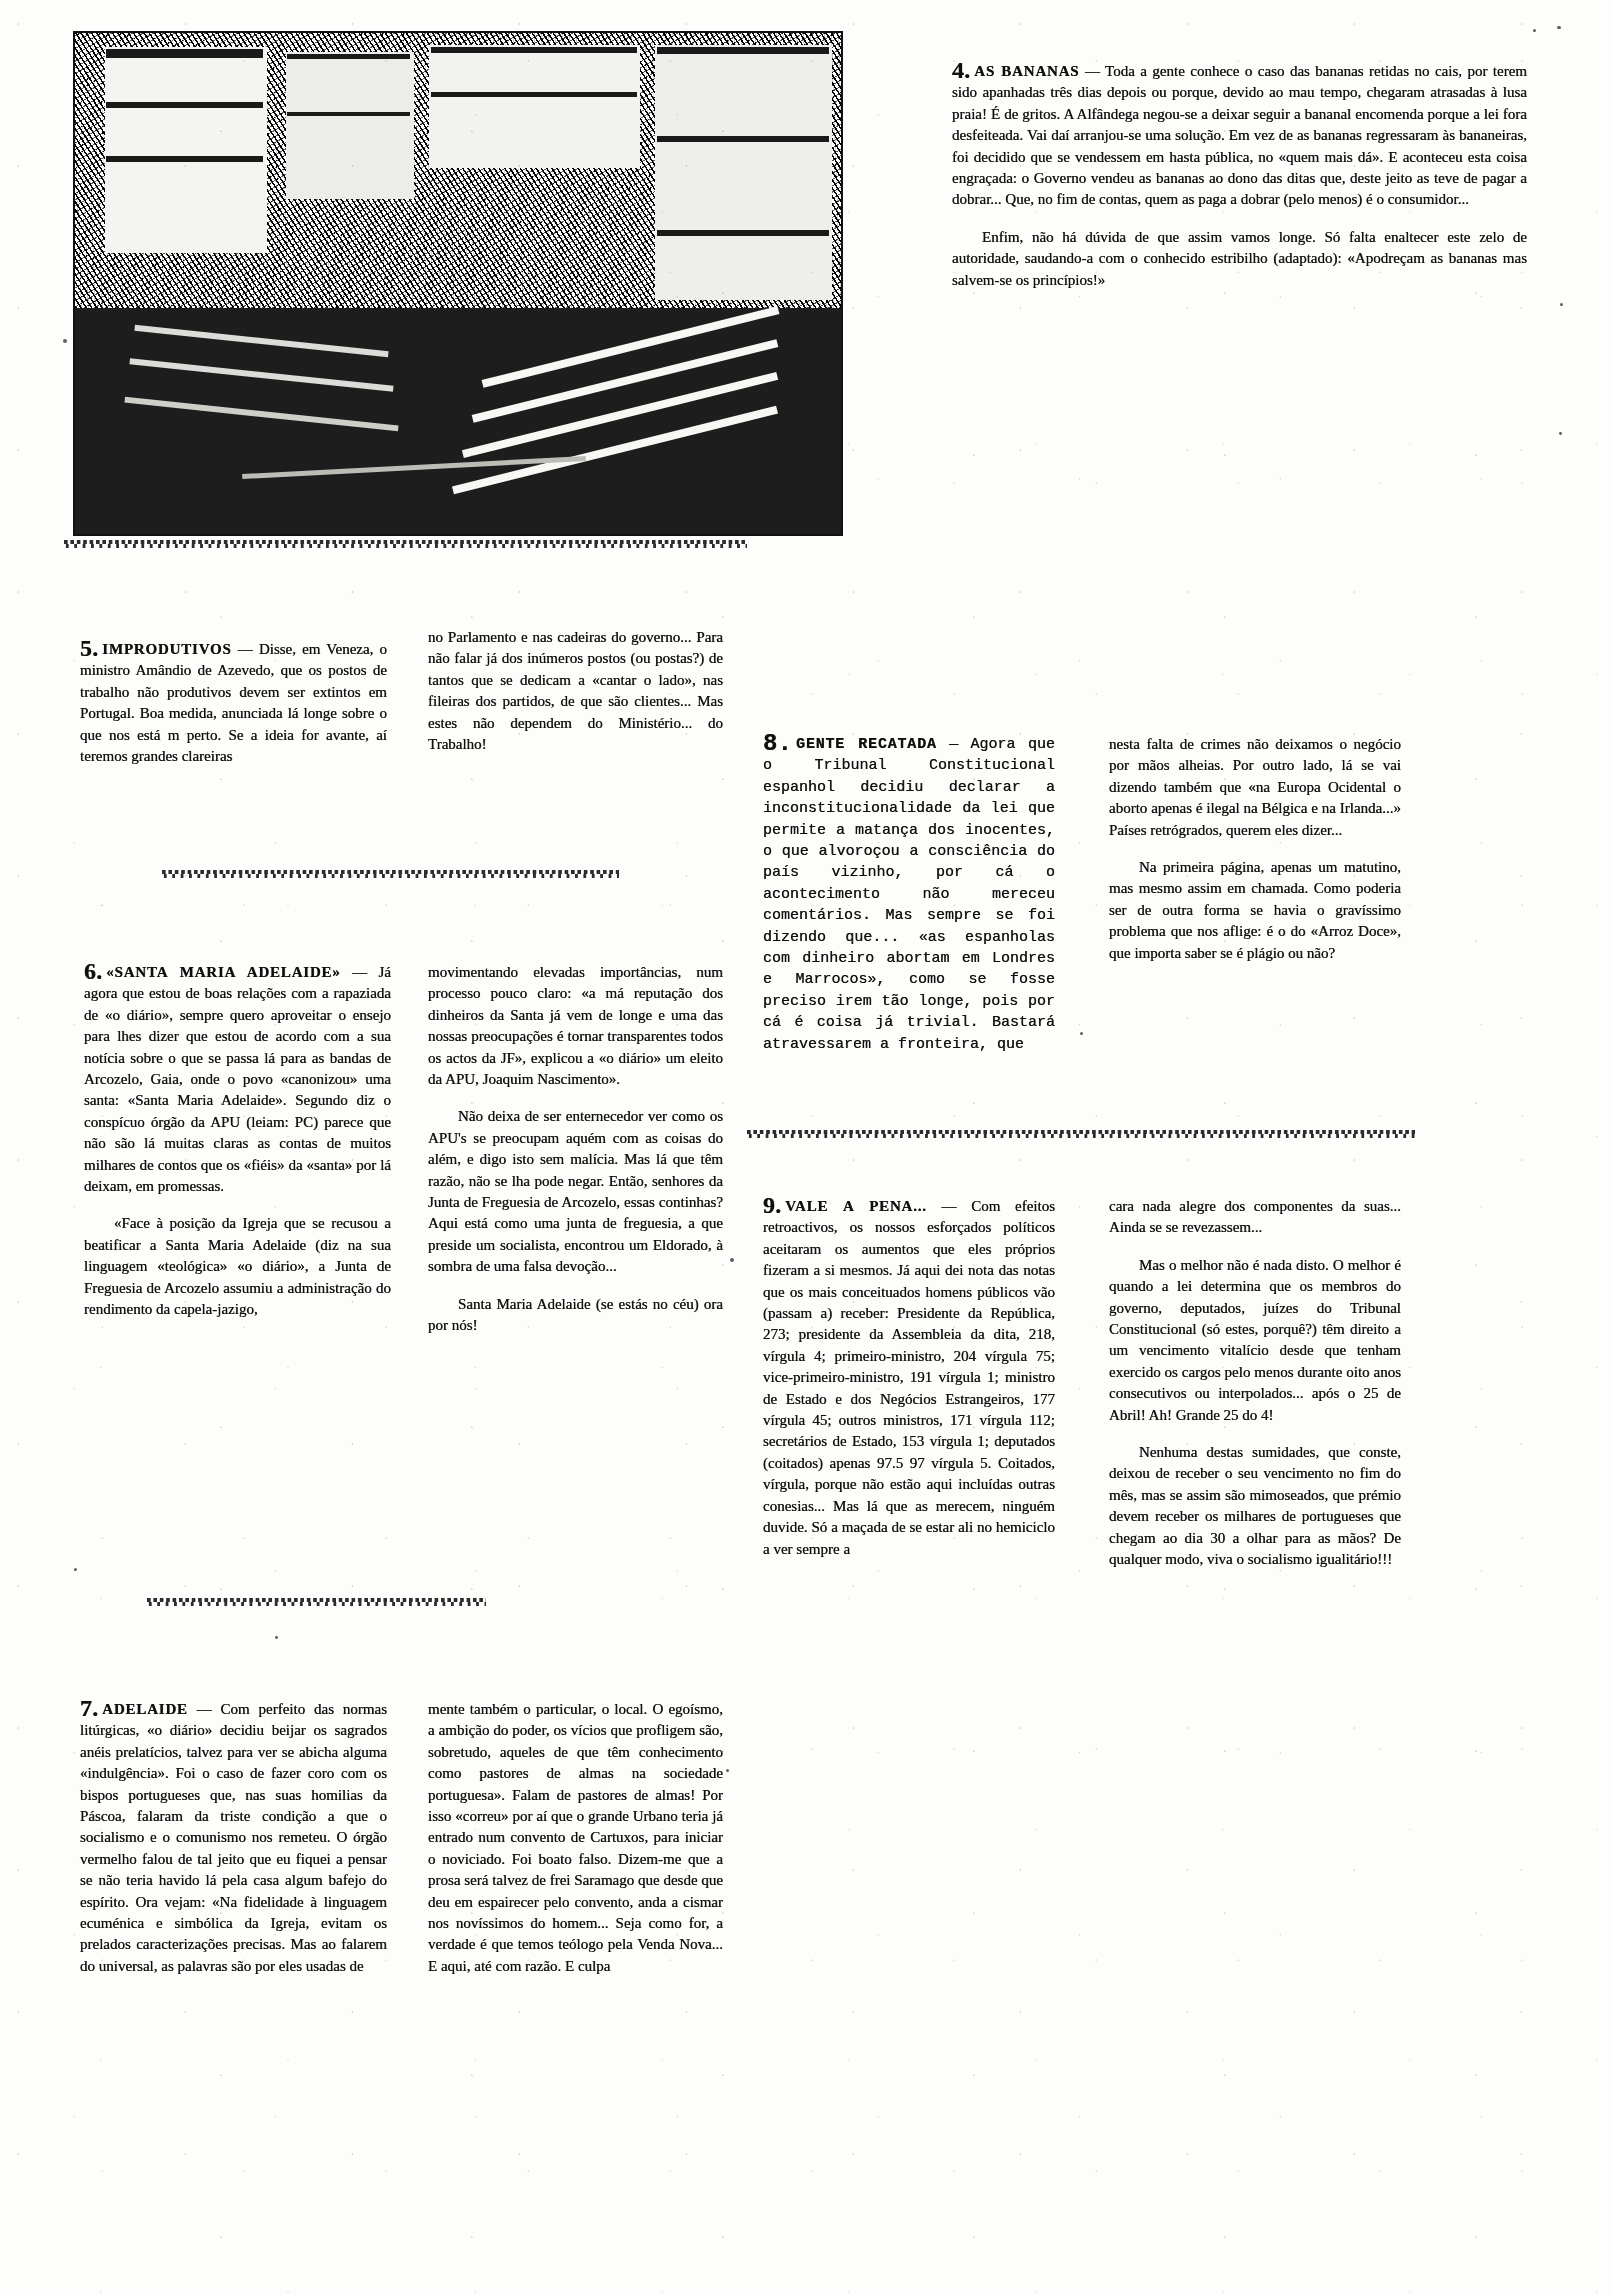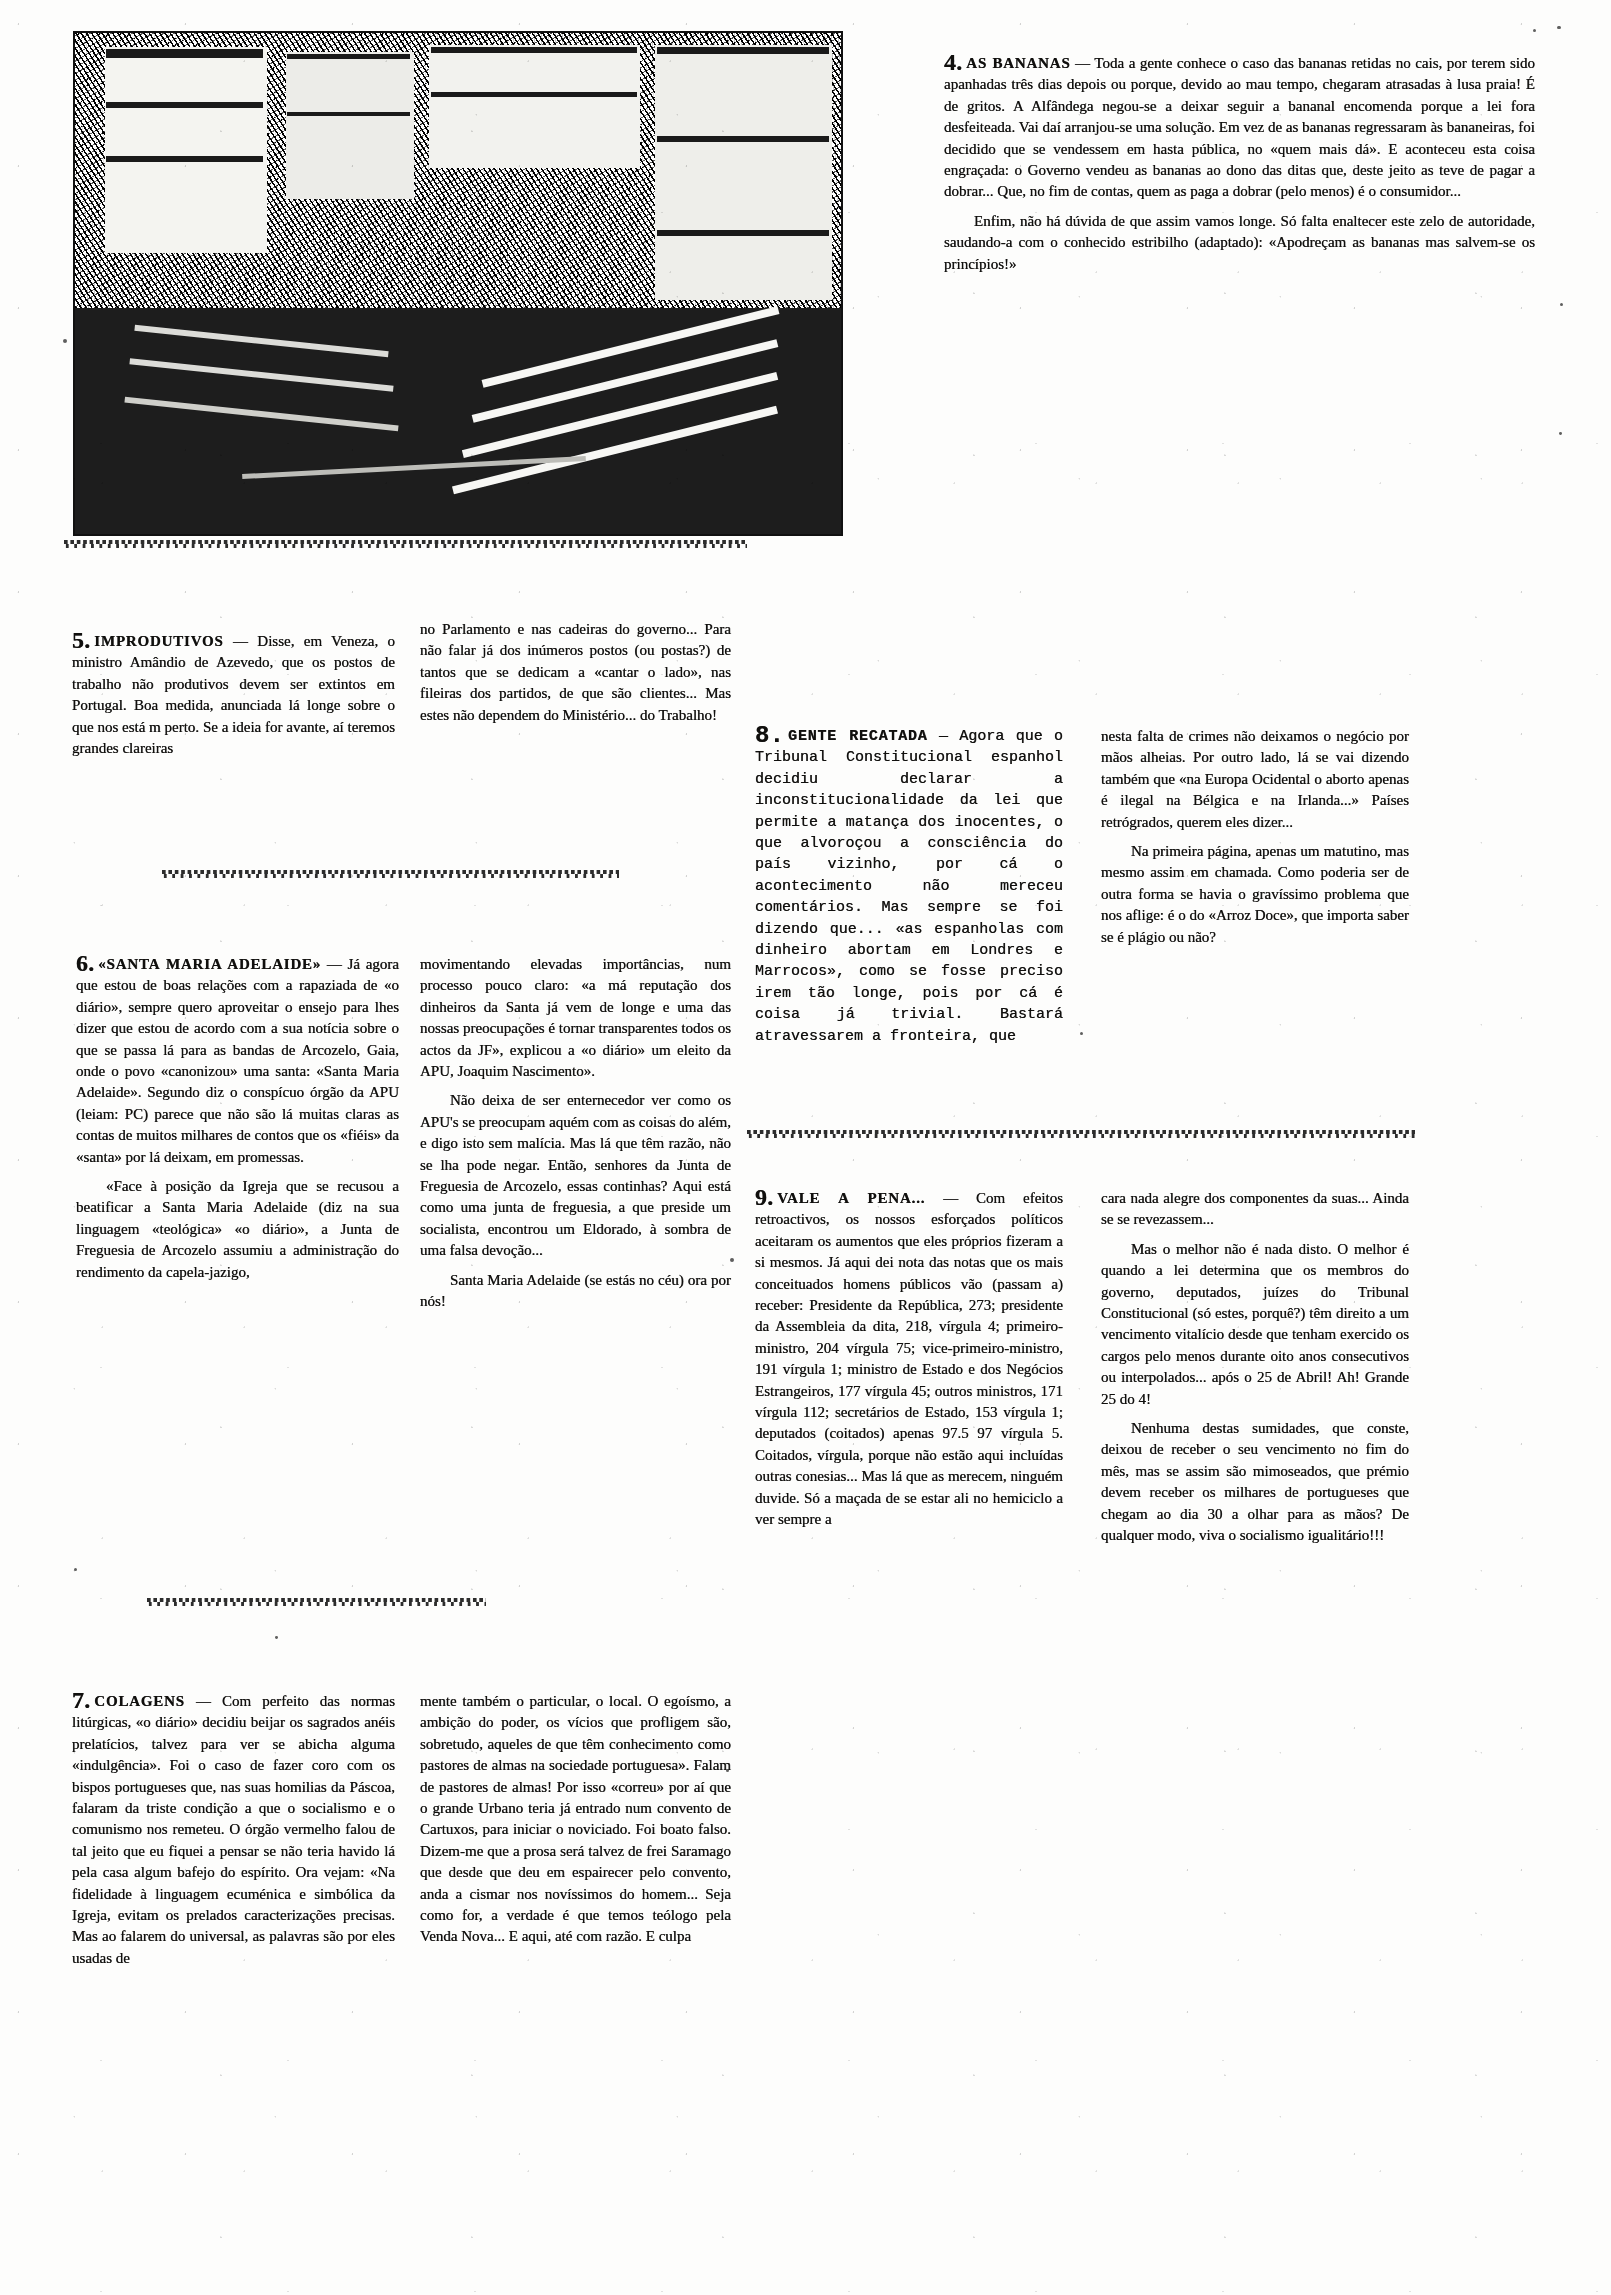--- a/index.html
+++ b/index.html
@@ -86,21 +86,21 @@
     font-size: 15px;
     line-height: 21.4px;
     text-align: justify;
     text-justify: inter-word;
     hyphens: manual;
     font-family: "Liberation Serif", "DejaVu Serif", serif;
     color: #100f0d;
     -webkit-font-smoothing: none;
   }
   .col p {
-    margin: 8px;
+    margin: 16px;
     text-indent: 2.0em;
   }
   .col p.flush { text-indent: 0; }
 
   .secnum {
     font-weight: 700;
     font-size: 24px;
     line-height: 0;
     letter-spacing: 0.2px;
     position: relative;
@@ -193,21 +193,21 @@
   <div class="col ink" style="left:412px; top:946px; width:327px;">
     <p class="flush">movimentando elevadas importâncias, num processo pouco claro: «a má reputação dos dinheiros da Santa já vem de longe e uma das nossas preocupações é tornar transparentes todos os actos da JF», explicou a «o diário» um eleito da APU, Joaquim Nascimento».</p>
     <p>Não deixa de ser enternecedor ver como os APU's se preocupam aquém com as coisas do além, e digo isto sem malícia. Mas lá que têm razão, não se lha pode negar. Então, senhores da Junta de Freguesia de Arcozelo, essas continhas? Aqui está como uma junta de freguesia, a que preside um socialista, encontrou um Eldorado, à sombra de uma falsa devoção...</p>
     <p>Santa Maria Adelaide (se estás no céu) ora por nós!</p>
   </div>
 
   <div class="rule" style="left:147px; top:1598px; width:339px;"></div>
 
   <div class="col ink" style="left:64px; top:1683px; width:339px;">
     <p class="flush">
-      <span class="secnum">7.</span><span class="sectitle">COLAGENS</span>
+      <span class="secnum">7.</span><span class="sectitle">ADELAIDE</span>
       <span>—</span>
       <span>Com perfeito das normas litúrgicas, «o diário» decidiu beijar os sagrados anéis prelatícios, talvez para ver se abicha alguma «indulgência». Foi o caso de fazer coro com os bispos portugueses que, nas suas homilias da Páscoa, falaram da triste condição a que o socialismo e o comunismo nos remeteu. O órgão vermelho falou de tal jeito que eu fiquei a pensar se não teria havido lá pela casa algum bafejo do espírito. Ora vejam: «Na fidelidade à linguagem ecuménica e simbólica da Igreja, evitam os prelados caracterizações precisas. Mas ao falarem do universal, as palavras são por eles usadas de</span>
     </p>
   </div>
   <div class="col ink" style="left:412px; top:1683px; width:327px;">
     <p class="flush">mente também o particular, o local. O egoísmo, a ambição do poder, os vícios que profligem são, sobretudo, aqueles de que têm conhecimento como pastores de almas na sociedade portuguesa». Falam de pastores de almas! Por isso «correu» por aí que o grande Urbano teria já entrado num convento de Cartuxos, para iniciar o noviciado. Foi boato falso. Dizem-me que a prosa será talvez de frei Saramago que desde que deu em espairecer pelo convento, anda a cismar nos novíssimos do homem... Seja como for, a verdade é que temos teólogo pela Venda Nova... E aqui, até com razão. E culpa</p>
   </div>
 
   <div class="col ink" style="left:747px; top:718px; width:324px;font-family:Liberation Mono, monospace;">
     <p class="flush">

